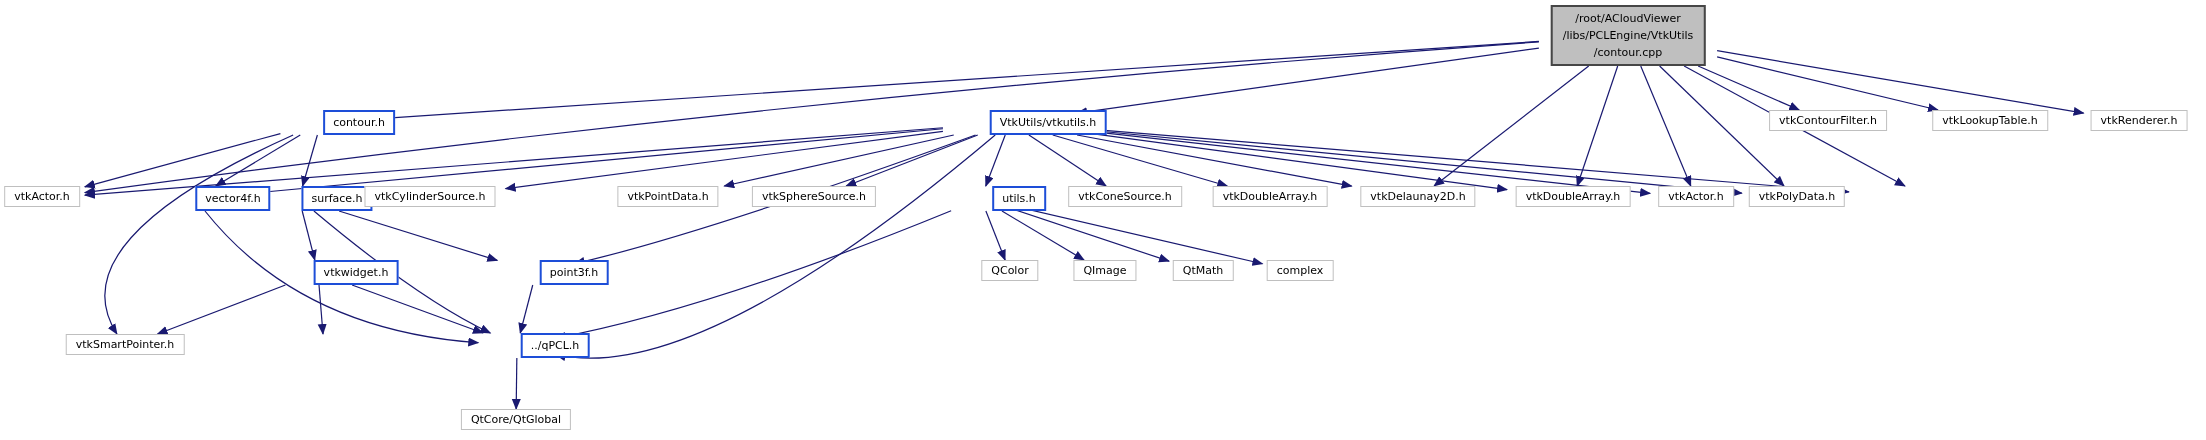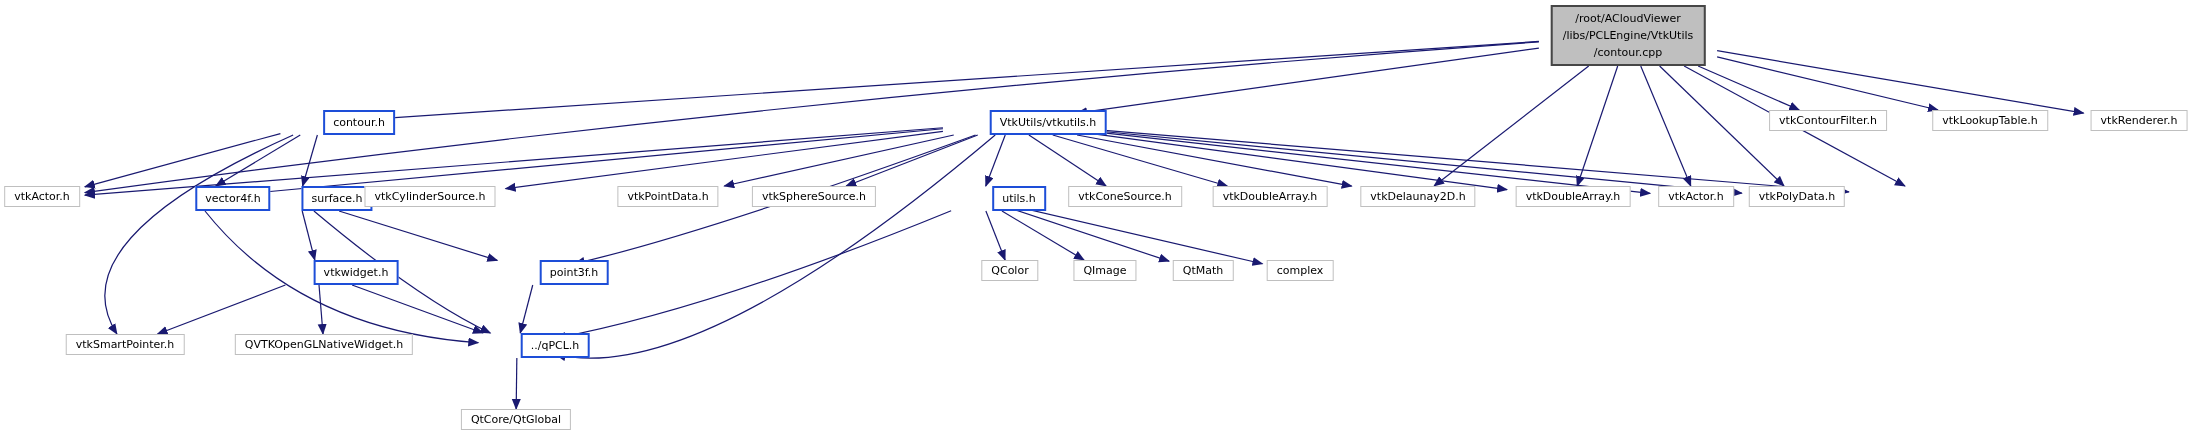--- a/index.html
+++ b/index.html
@@ -110,17 +110,16 @@
   <div class="node external" style="left:1797px;top:186px">vtkPolyData.h</div>
 
   <div class="node project" style="left:318px;top:260px">vtkwidget.h</div>
   <div class="node project" style="left:536px;top:260px">point3f.h</div>
   <div class="node external" style="left:1010px;top:260px">QColor</div>
   <div class="node external" style="left:1105px;top:260px">QImage</div>
   <div class="node external" style="left:1203px;top:260px">QtMath</div>
   <div class="node external" style="left:1300px;top:260px">complex</div>
 
   <div class="node external" style="left:125px;top:334px">vtkSmartPointer.h</div>
-  <div class="node external" style="left:324px;top:334px">QVTKOpenGLNativeWidget.h</div>
   <div class="node project" style="left:517px;top:333px">../qPCL.h</div>
 
   <div class="node external" style="left:516px;top:409px">QtCore/QtGlobal</div>
 </div>
 
 </body></html>

